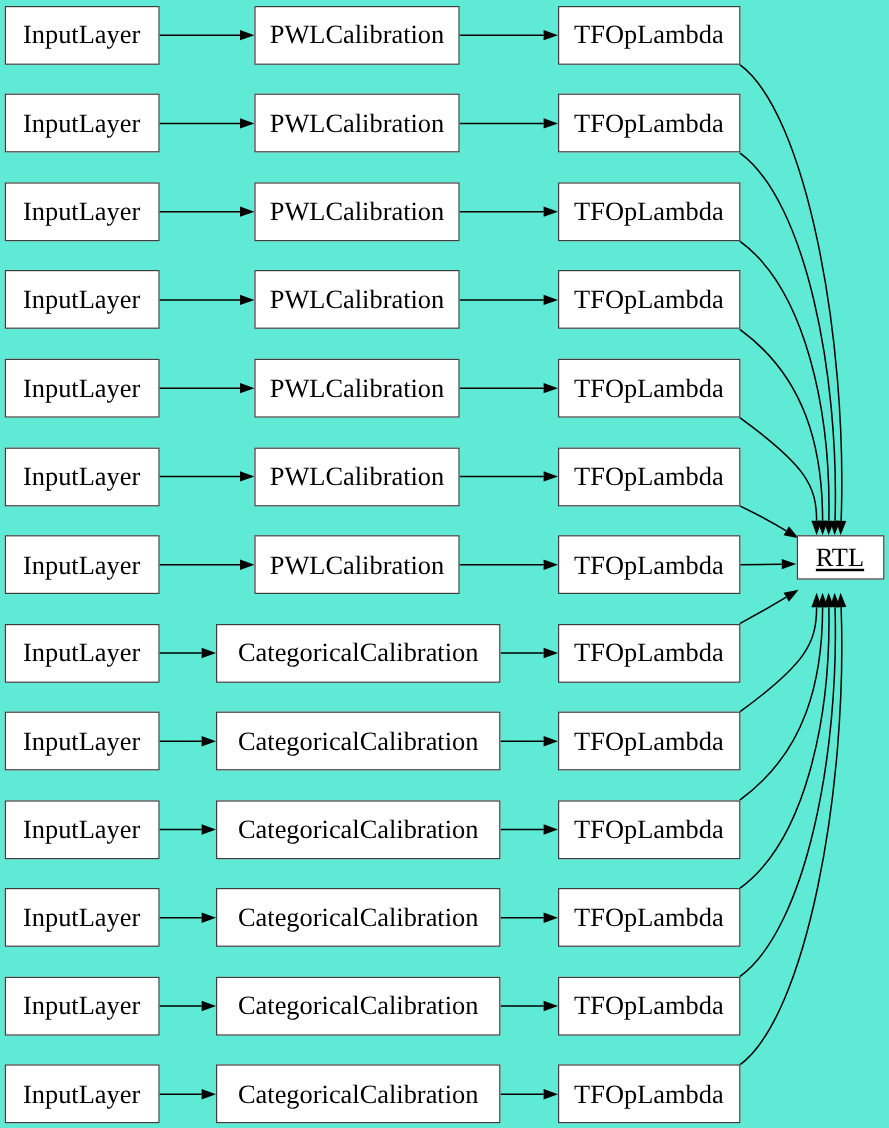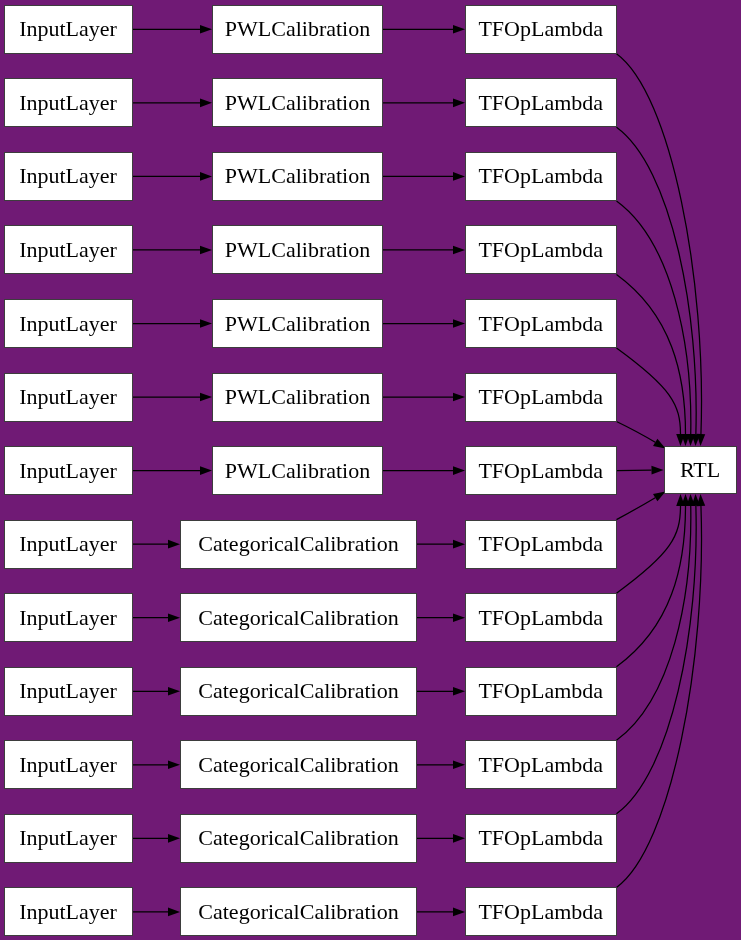--- a/index.html
+++ b/index.html
@@ -5,21 +5,21 @@
   html, body {
     margin: 0;
     padding: 0;
     background: #ffffff;
     font-family: "Liberation Serif", "DejaVu Serif", serif;
   }
   #canvas {
     position: relative;
     width: 741px;
     height: 940px;
-    background: #701a75;
+    background: #5eead4;
     overflow: hidden;
   }
   #edges {
     position: absolute;
     left: 0;
     top: 0;
     z-index: 1;
   }
   .node {
     position: absolute;
@@ -156,14 +156,14 @@
       <div class="node" style="left: 180px; top: 740.3px; width: 237px; height: 49px;">CategoricalCalibration</div>
       <div class="node" style="left: 465px; top: 740.3px; width: 151.5px; height: 49px;">TFOpLambda</div>
       <div class="node" style="left: 3.5px; top: 813.85px; width: 129px; height: 49px;">InputLayer</div>
       <div class="node" style="left: 180px; top: 813.85px; width: 237px; height: 49px;">CategoricalCalibration</div>
       <div class="node" style="left: 465px; top: 813.85px; width: 151.5px; height: 49px;">TFOpLambda</div>
       <div class="node" style="left: 3.5px; top: 887.4px; width: 129px; height: 49px;">InputLayer</div>
       <div class="node" style="left: 180px; top: 887.4px; width: 237px; height: 49px;">CategoricalCalibration</div>
       <div class="node" style="left: 465px; top: 887.4px; width: 151.5px; height: 49px;">TFOpLambda</div>
     </div>
 
-  <div class="node" id="rtl-node" style="left:663.5px; top:446px; width:73px; height:48px;">RTL</div>
+  <div class="node" id="rtl-node" style="left:663.5px; top:446px; width:73px; height:37px;text-decoration:underline;">RTL</div>
 </div>
 
 </body></html>

